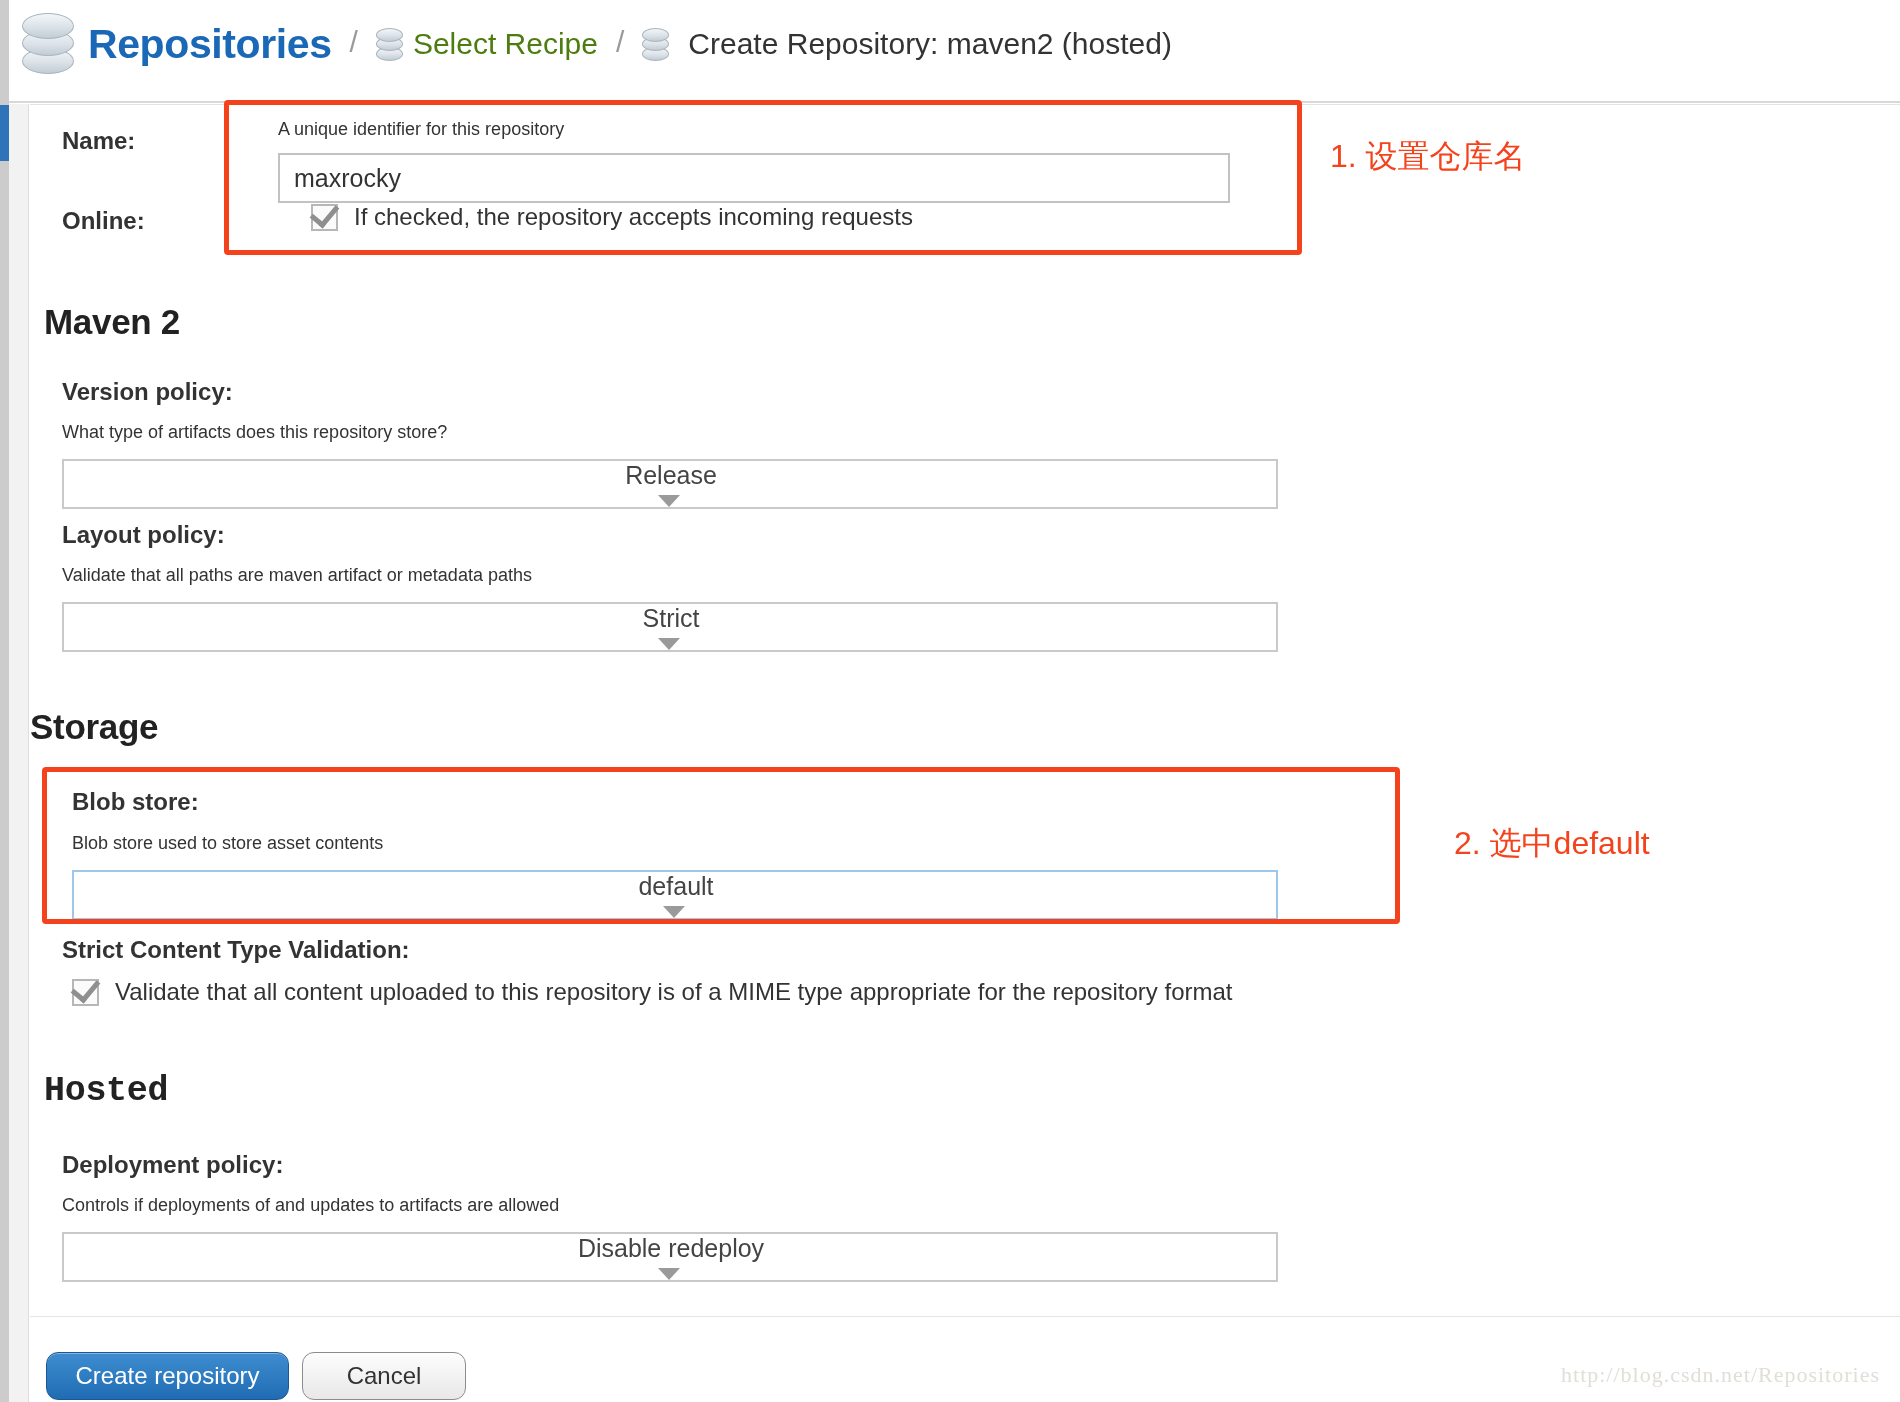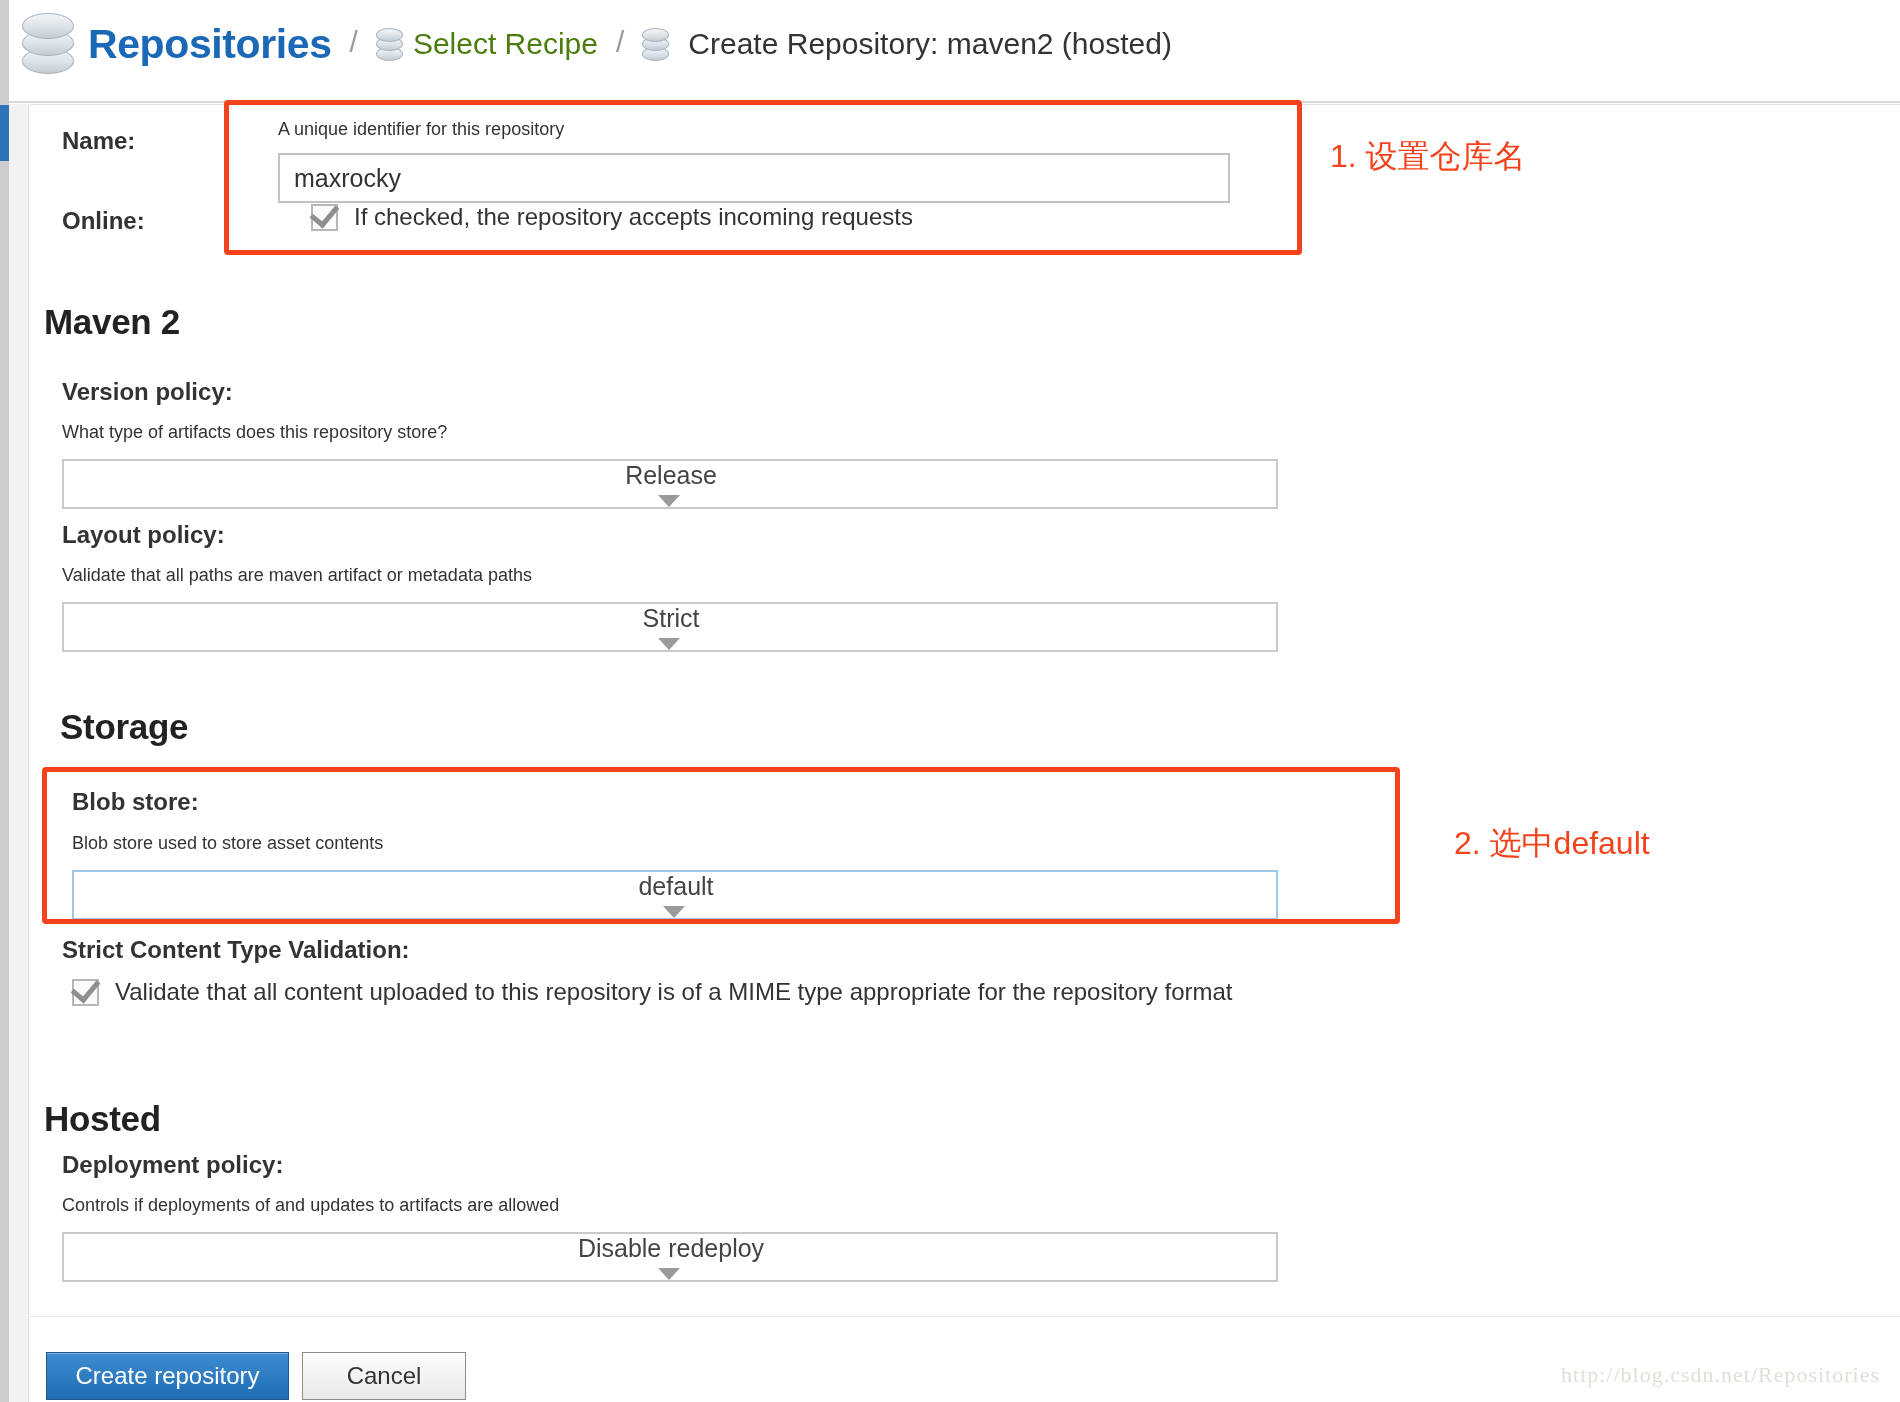--- a/index.html
+++ b/index.html
@@ -217,21 +217,21 @@
   
   .footer-rule {
     position: absolute;
     left: 30px; top: 1316px;
     width: 1870px; height: 1px;
     background: #e6e6e6;
   }
   .btn {
     position: absolute;
     height: 48px;
-    border-radius: 0;
+    border-radius: 12px;
     display: flex;
     align-items: center;
     justify-content: center;
     font-size: 24px;
     cursor: pointer;
     border: 1px solid #2a2a2a;
   }
   .btn-primary {
     background: linear-gradient(180deg,#3f8dd0 0%,#1f6cb3 100%);
     color: #ffffff;
@@ -319,38 +319,38 @@
       <span class="caret"></span>
     </div>
 
     <div class="field-label" style="left:32px; top:416px;">Layout policy:</div>
     <div class="field-help" style="left:32px; top:460px;">Validate that all paths are maven artifact or metadata paths</div>
     <div class="select" style="left:32px; top:497px; width:1216px; height:50px;">
       <span>Strict</span>
       <span class="caret"></span>
     </div>
 
-    <div class="section-title" style="left:30px; top:602px;">Storage</div>
+    <div class="section-title" style="left:0; top:602px;">Storage</div>
 
     <div class="field-label" style="left:42px; top:683px;">Blob store:</div>
     <div class="field-help" style="left:42px; top:728px;">Blob store used to store asset contents</div>
     <div class="select focused" style="left:42px; top:765px; width:1206px; height:50px;">
       <span>default</span>
       <span class="caret"></span>
     </div>
 
     <div class="field-label" style="left:32px; top:831px;">Strict Content Type Validation:</div>
     <div class="checkline" style="left:42px; top:873px;">
       <span class="cbox">
         <span class="tick"></span>
       </span>
       <span class="cbtext">Validate that all content uploaded to this repository is of a MIME type appropriate for the repository format</span>
     </div>
 
-    <div class="section-title" style="left:14px; top:994px;">Hosted</div>
+    <div class="section-title" style="left:14px; top:966px;font-family:Liberation Mono, monospace;">Hosted</div>
 
     <div class="field-label" style="left:32px; top:1046px;">Deployment policy:</div>
     <div class="field-help" style="left:32px; top:1090px;">Controls if deployments of and updates to artifacts are allowed</div>
     <div class="select" style="left:32px; top:1127px; width:1216px; height:50px;">
       <span>Disable redeploy</span>
       <span class="caret"></span>
     </div>
   </div>
 
   <div class="anno-box" style="left:224px; top:100px; width:1078px; height:155px;"></div>

